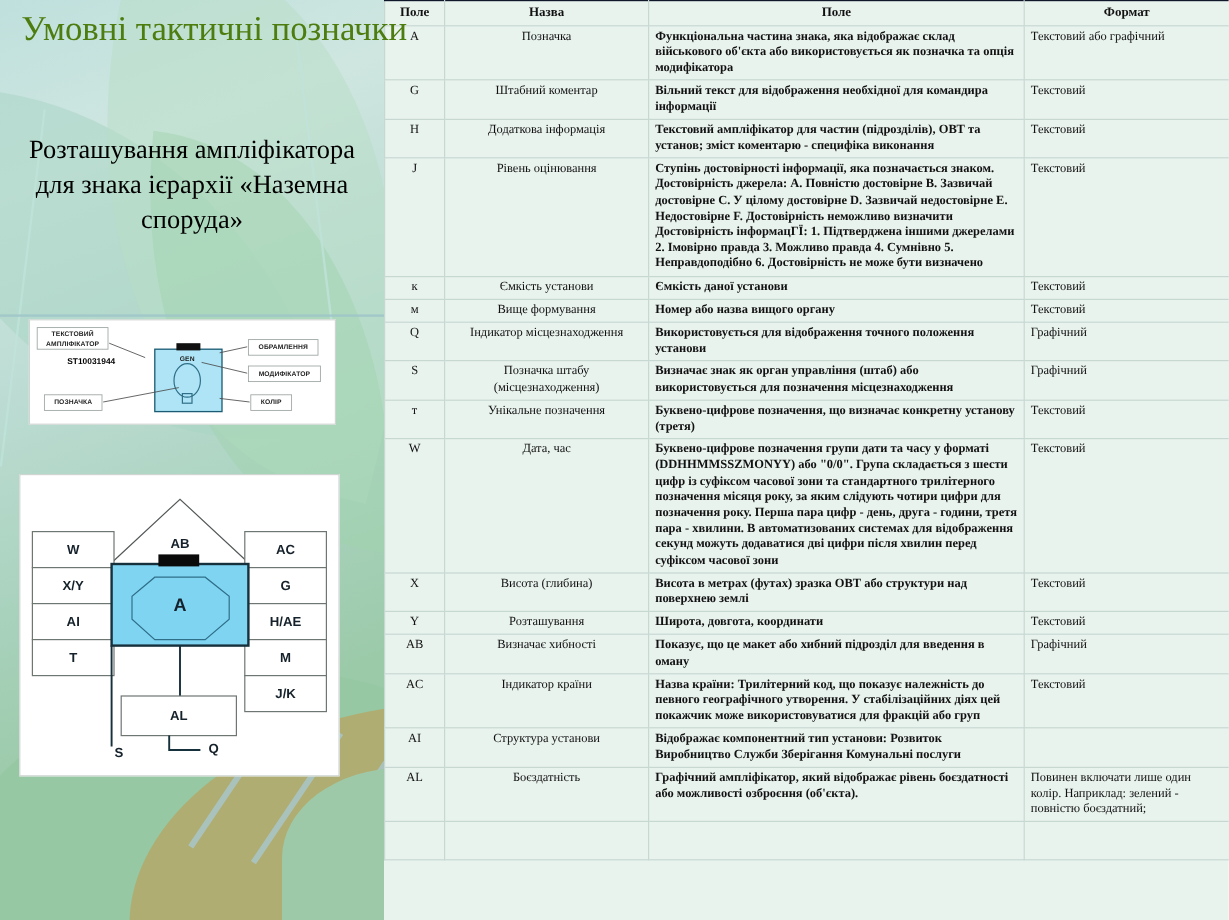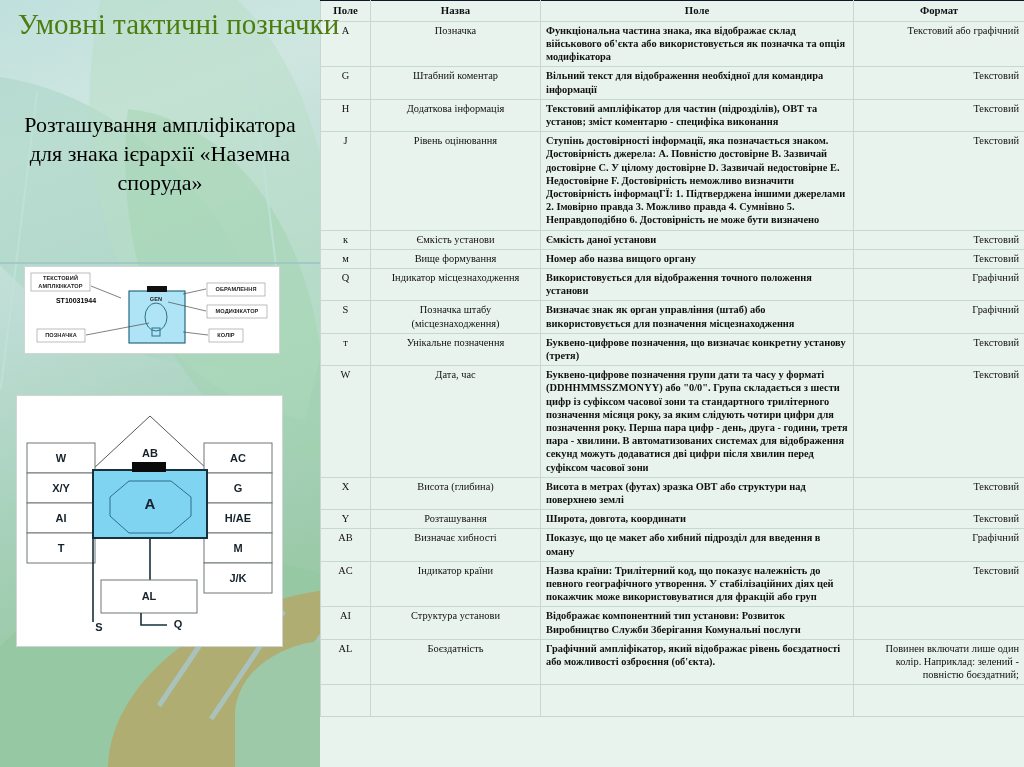--- a/index.html
+++ b/index.html
@@ -129,21 +129,21 @@
     padding-top:3px;padding-bottom:3px;
     border-top:1px solid #0f172a;
   }
   col.c-field{width:50px;}
   col.c-name{width:170px;}
   col.c-desc{width:313px;}
   col.c-format{width:171px;}
   td.field{text-align:center;}
   td.name{text-align:center;}
   td.desc{text-align:left;font-weight:bold;}
-  td.format{text-align:right;}
+  td.format{text-align:left;}
   #spacer-row td{height:26px;border-bottom:1px solid #c7d8d2;}
 </style>
 </head>
 <body>
 
 <div id="slide">
 
   <div id="left-panel">
     <div class="deco" id="deco-leaf-a"></div>
     <div class="deco" id="deco-leaf-b"></div>

